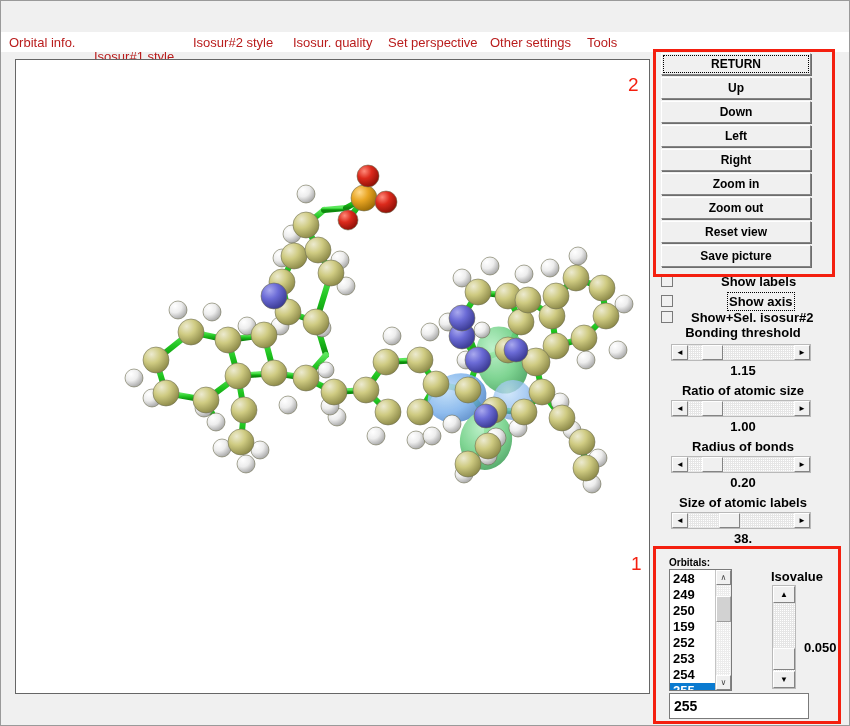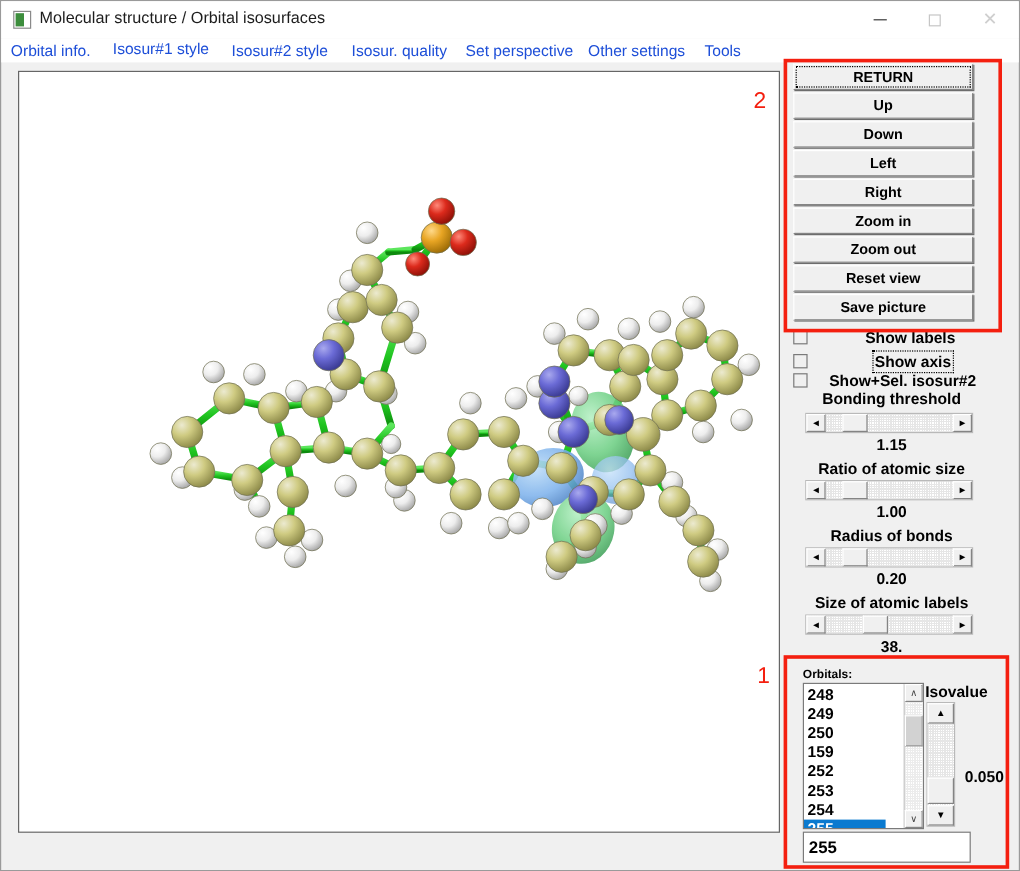--- a/index.html
+++ b/index.html
@@ -50,21 +50,21 @@
   .wbtn .glyph-close{display:block;font-size:15px;line-height:15px;color:#cfcfcf;}
 
   
   .menubar{
     position:absolute;left:0;top:31px;width:100%;height:20px;
     background:#ffffff;
     white-space:nowrap;
   }
   .menu-item{
     display:inline-block;
-    font-size:13px;color:#1d4ed8;
+    font-size:13px;color:#b91c1c;
     padding:1px 0 0 0;
     font-family:"Liberation Sans", sans-serif;
     cursor:default;
   }
 
   
   .canvas-wrap{
     position:absolute;left:14px;top:58px;width:635px;height:635px;
     background:#ffffff;border:1px solid #666;box-sizing:border-box;
     overflow:hidden;
@@ -232,39 +232,24 @@
     position:absolute;color:#f41f0f;
     font-family:"Liberation Sans", sans-serif;
     font-size:19px;font-weight:normal;
   }
 </style>
 </head>
 <body>
 
 <div id="app">
 
-  <div class="titlebar">
-    <div class="title-icon">
-        <i></i>
-      </div>
-    <div class="title-text">Molecular structure / Orbital isosurfaces</div>
-    <div class="wbtn min">
-        <span class="glyph-min"></span>
-      </div>
-    <div class="wbtn max">
-        <span class="glyph-max"></span>
-      </div>
-    <div class="wbtn close">
-        <span class="glyph-close">✕</span>
-      </div>
-  </div>
 
   <div class="menubar" id="menubar">
       <div class="menu-item" style="position: absolute; left: 8px; top: 2px;">Orbital info.</div>
-      <div class="menu-item" style="position: absolute; left: 93px; top: 0;">Isosur#1 style</div>
+      <div class="menu-item" style="position: absolute; left: 93px; top: 16px;">Isosur#1 style</div>
       <div class="menu-item" style="position: absolute; left: 192px; top: 2px;">Isosur#2 style</div>
       <div class="menu-item" style="position: absolute; left: 292px; top: 2px;">Isosur. quality</div>
       <div class="menu-item" style="position: absolute; left: 387px; top: 2px;">Set perspective</div>
       <div class="menu-item" style="position: absolute; left: 489px; top: 2px;">Other settings</div>
       <div class="menu-item" style="position: absolute; left: 586px; top: 2px;">Tools</div>
     </div>
 
   <div class="canvas-wrap">
     <svg width="633" height="633" viewBox="0 0 633 633" xmlns="http://www.w3.org/2000/svg">
       <defs>
@@ -560,21 +545,21 @@
           <div class="hs-thumb" style="left:47.45px;"></div>
           <div class="hs-arrow r">►</div>
         </div>
         <div class="sec-value" style="top: 478px;">38.</div>
       </div>
   </div>
 
   <div>
     <div class="orb-title" style="left:668px;top:556px;">Orbitals:</div>
 
-    <div class="listbox" style="left:668px;top:568px;width:101px;height:122px;">
+    <div class="listbox" style="left:668px;top:568px;width:63px;height:122px;">
       <div id="lbItems" style="position:absolute;left:0;top:1px;width:68px;">
           <div class="lb-item">248</div>
           <div class="lb-item">249</div>
           <div class="lb-item">250</div>
           <div class="lb-item">159</div>
           <div class="lb-item">252</div>
           <div class="lb-item">253</div>
           <div class="lb-item">254</div>
           <div class="lb-item sel">255</div>
         </div>

